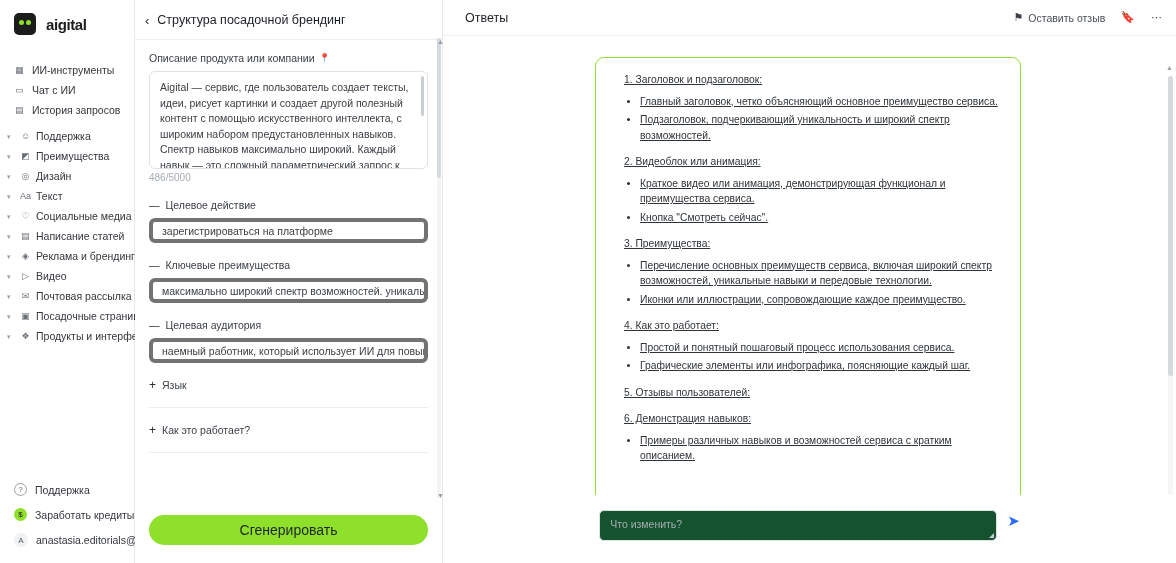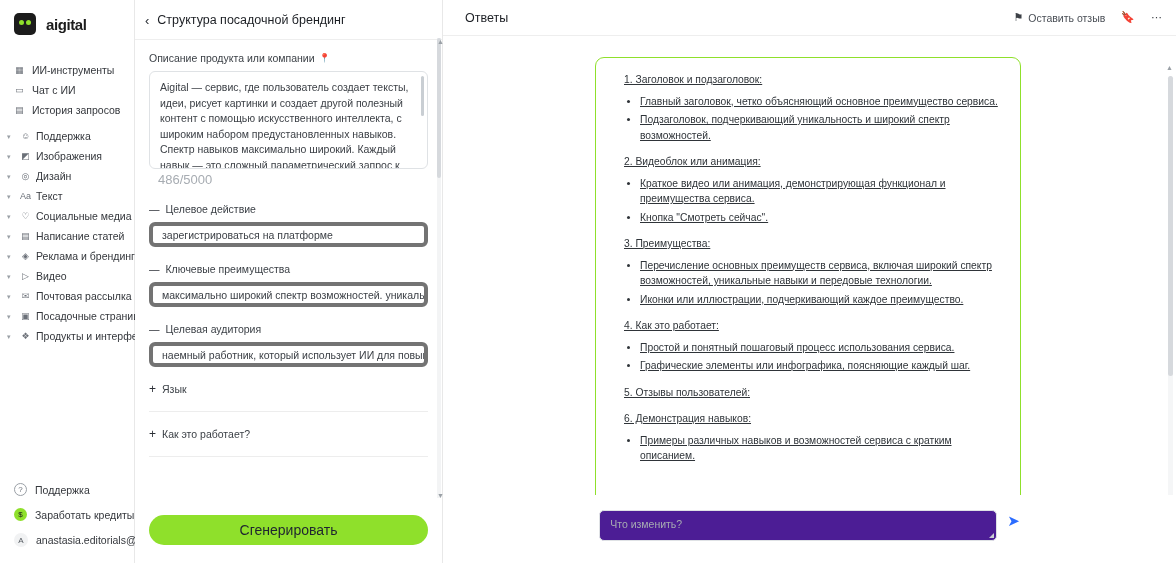--- a/index.html
+++ b/index.html
@@ -204,24 +204,23 @@
     background: #fff;
   }
   .ta-scroll {
     position: absolute;
     right: 3px; top: 4px;
     width: 3px; height: 40px;
     background: #c9ced3;
     border-radius: 2px;
   }
   .char-count {
-    font-size: 13px;
+    font-size: 10px;
     color: #a7acb2;
     margin-top: 3px;
-    margin-left: 9px;
   }
   .sep-label {
     display: flex;
     align-items: center;
     gap: 6px;
     font-size: 10.5px;
     color: #3a3f45;
     margin: 16px 0 7px 0;
   }
   .dash { color: #2b2f36; }
@@ -353,21 +352,21 @@
     padding: 0 20px 8px 20px;
   }
   .chat-input {
     width: 398px;
     height: 31px;
     border: 1px solid #dfe2e5;
     border-radius: 5px;
     padding: 7px 10px;
     font-size: 10.5px;
     color: #a7acb2;
-    background: #4c1d95;
+    background: #14532d;
     position: relative;
   }
   .resize-corner {
     position: absolute;
     right: 2px; bottom: 2px;
     width: 0; height: 0;
     border-left: 5px solid transparent;
     border-bottom: 5px solid #c9ced3;
   }
   .send-ic {
@@ -425,21 +424,21 @@
 
     <div class="nav-group-list">
       <div class="nav-section">
         <span class="chev">▾</span>
         <span class="nav-ic">☺</span>
         <span>Поддержка</span>
       </div>
       <div class="nav-section">
         <span class="chev">▾</span>
         <span class="nav-ic">◩</span>
-        <span>Изображения</span>
+        <span>Преимущества</span>
       </div>
       <div class="nav-section">
         <span class="chev">▾</span>
         <span class="nav-ic">◎</span>
         <span>Дизайн</span>
       </div>
       <div class="nav-section">
         <span class="chev">▾</span>
         <span class="nav-ic">Aa</span>
         <span>Текст</span>
@@ -586,21 +585,21 @@
 
         <p class="ans-h spaced">2. Видеоблок или анимация:</p>
         <ul class="ans-ul">
           <li>Краткое видео или анимация, демонстрирующая функционал и преимущества сервиса.</li>
           <li>Кнопка "Смотреть сейчас".</li>
         </ul>
 
         <p class="ans-h spaced">3. Преимущества:</p>
         <ul class="ans-ul">
           <li>Перечисление основных преимуществ сервиса, включая широкий спектр возможностей, уникальные навыки и передовые технологии.</li>
-          <li>Иконки или иллюстрации, подчеркивающий каждое преимущество.</li>
+          <li>Иконки или иллюстрации, сопровождающие каждое преимущество.</li>
         </ul>
 
         <p class="ans-h spaced">4. Как это работает:</p>
         <ul class="ans-ul">
           <li>Простой и понятный пошаговый процесс использования сервиса.</li>
           <li>Графические элементы или инфографика, поясняющие каждый шаг.</li>
         </ul>
 
         <p class="ans-h spaced">5. Отзывы пользователей:</p>
 

